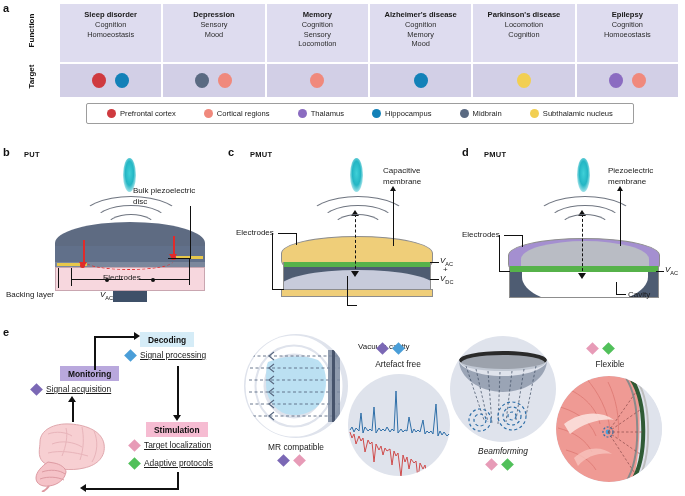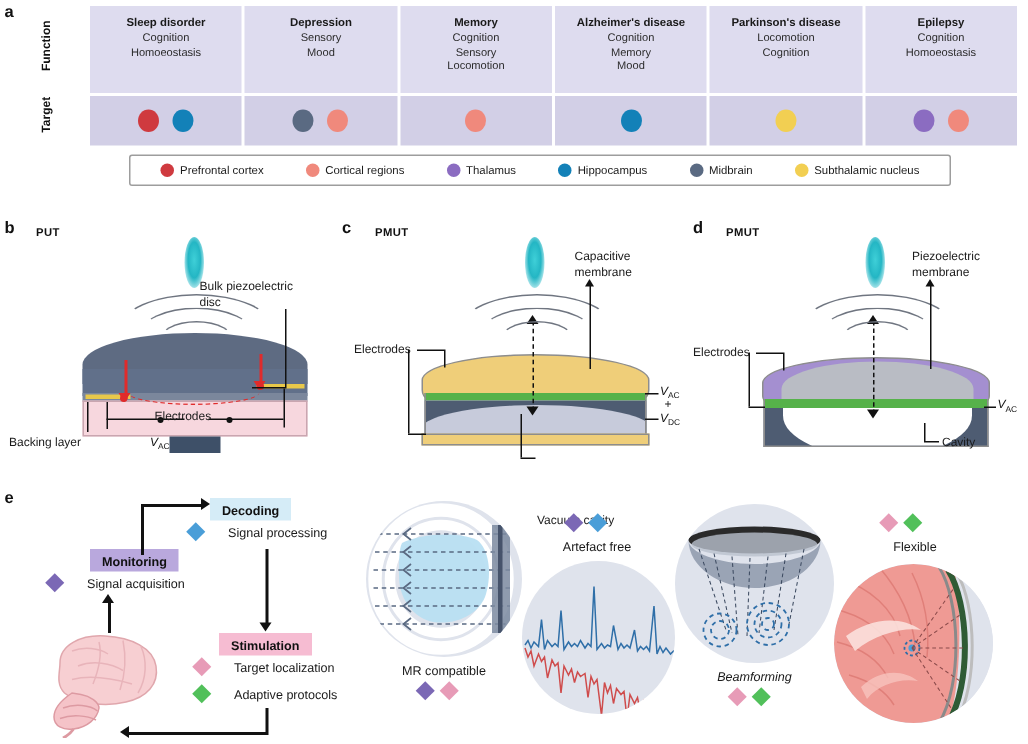--- a/index.html
+++ b/index.html
@@ -74,21 +74,21 @@
       border:1px solid #8d8d8d;border-top:none;box-sizing:border-box;overflow:hidden;}
   #pm-cav-in{position:absolute;left:12px;top:-7px;width:126px;height:40px;background:#ffffff;border-radius:0 0 50% 50%/0 0 70% 70%;}
 
   
   #panel-e{position:absolute;left:0;top:322px;width:685px;height:174px;}
   .flowbox{position:absolute;font-weight:bold;font-size:8.4px;color:#111;
       padding:2.5px 8px;text-align:center;white-space:nowrap;}
   #box-monitoring{background:#b9a8dd;left:60px;top:44px;}
   #box-decoding{background:#d5ecf7;left:140px;top:10px;}
   #box-stimulation{background:#f6bcd2;left:146px;top:100px;}
-  .bullet-row{position:absolute;display:flex;gap:17px;font-size:8.4px;color:#1a1a1a;white-space:nowrap;}
+  .bullet-row{position:absolute;display:flex;align-items:center;gap:5px;font-size:8.4px;color:#1a1a1a;white-space:nowrap;text-decoration:underline;}
   .dia{width:9px;height:9px;transform:rotate(45deg);flex:none;}
   .flowarrow{position:absolute;background:#111;}
   .fa-h{height:1.6px;}
   .fa-v{width:1.6px;}
   .ahead{position:absolute;width:0;height:0;}
 
   .circ{position:absolute;border-radius:50%;background:#dfe3ec;overflow:hidden;}
   .circ-label{position:absolute;font-size:8.4px;color:#1a1a1a;text-align:center;white-space:nowrap;}
   .dia-pair{position:absolute;display:flex;gap:7px;}
 

